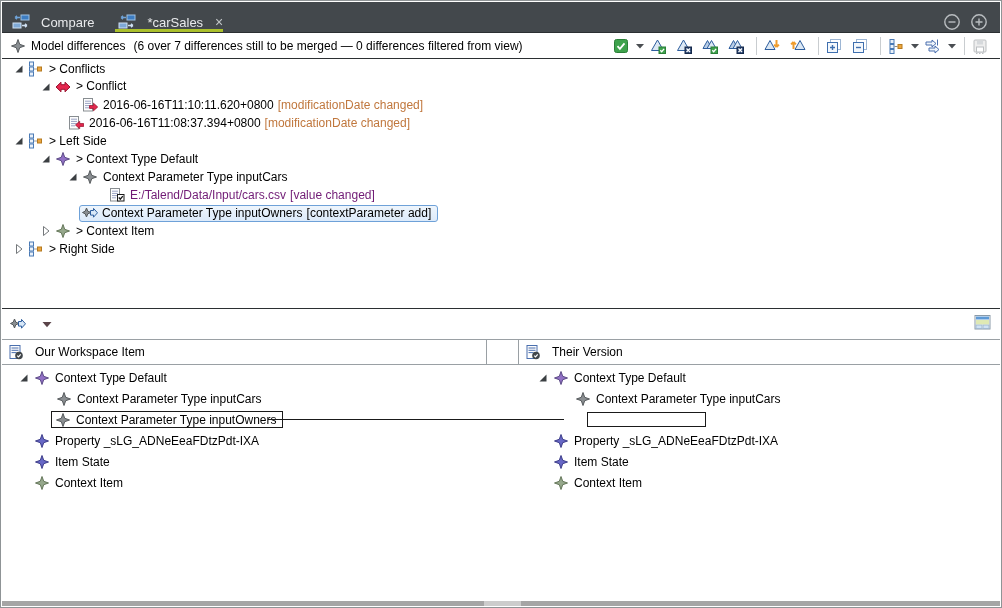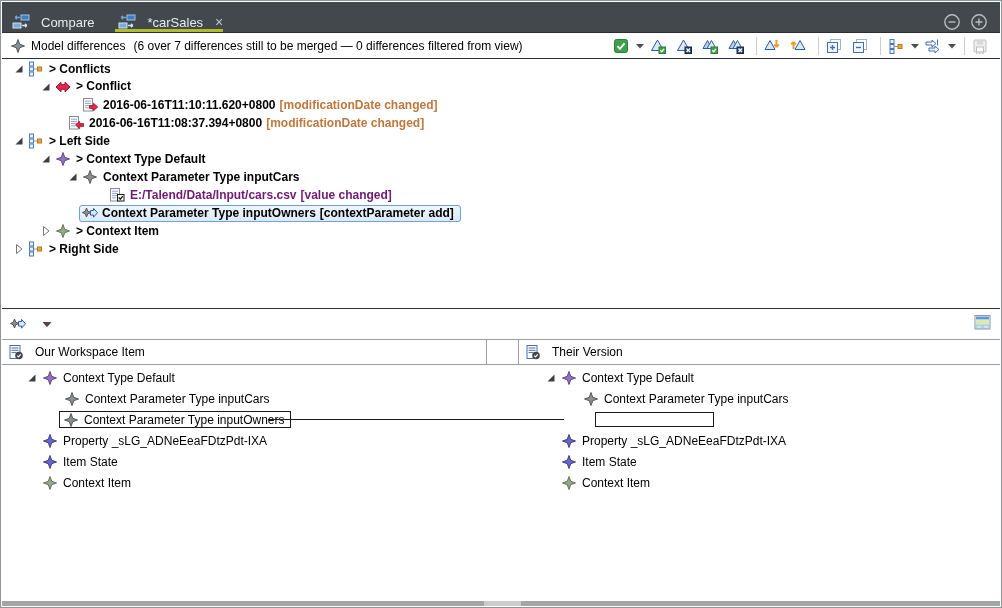--- a/index.html
+++ b/index.html
@@ -24,21 +24,21 @@
   .diffheader { position:absolute; left:1px; right:1px; top:31px; height:27px; background:#ffffff;
     border-top:1px solid #2b2f32; border-bottom:1px solid #2b2f32; display:flex; align-items:center; padding:0 6px 0 8px; }
   .diffheader .title { font-size:12px; color:#000; }
   .diffheader .summary { font-size:12px; color:#000; margin-left:8px; }
   .toolbar { margin-left:auto; display:flex; align-items:center; gap:3px; }
   .tbtn { display:flex; align-items:center; gap:1px; padding:1px; border-radius:2px; }
   .tbtn svg { display:block; }
   .tsep { width:1px; height:18px; background:#c9cdd0; margin:0 3px; }
 
   
-  .difftree { position:absolute; left:1px; right:18px; top:59px; height:248px; background:#fff;font-weight:bold; }
+  .difftree { position:absolute; left:1px; right:18px; top:59px; height:248px; background:#fff; }
   .trow { position:absolute; left:0; right:0; height:18px; display:flex; align-items:center; white-space:nowrap; font-size:12px; color:#000; }
   .slot { width:18px; height:16px; flex:0 0 auto; display:flex; align-items:center; justify-content:center; }
   .icon16 { width:16px; height:16px; flex:0 0 auto; margin-right:5px; }
   .rowlab { padding-top:0px; }
   .ann { margin-left:4px; }
   .ann-orange { color:#c0773d; }
   .muted, .muted .ann { color:#701a75; }
   .sel { display:flex; align-items:center; height:17px; padding:0 6px 1px 2px; margin-left:-3px;
     background:linear-gradient(#eef5fc,#dceafa); border:1px solid #6ea1d8; border-radius:3px; }
   .sel .icon16 { margin-right:4px; }
@@ -55,21 +55,21 @@
   .colcell { display:flex; align-items:center; font-size:12px; color:#000; padding-left:6px; gap:6px; }
   .colcell.left { width:485px; border-right:1px solid #9aa0a4; }
   .colcell.mid  { width:32px;  border-right:1px solid #9aa0a4; }
   .colcell.right{ flex:1; }
 
   
   .compare-trees { position:absolute; left:1px; right:1px; top:364px; height:235px; background:#fff; }
   .ctree { position:absolute; top:2px; bottom:0; }
   .ctree.left { left:0; width:517px; }
   .ctree.right { left:517px; right:0; }
-  .crow { position:absolute; left:12px; right:0; height:21px; display:flex; align-items:center; white-space:nowrap; font-size:12px; color:#000; }
+  .crow { position:absolute; left:4px; right:0; height:21px; display:flex; align-items:center; white-space:nowrap; font-size:12px; color:#000; }
   .cslot { width:20px; height:16px; flex:0 0 auto; display:flex; align-items:center; justify-content:center; }
   .boxed { display:flex; align-items:center; height:17px; padding:0 5px 0 3px; margin-left:-5px; border:1px solid #1a1a1a; background:#fff; }
   .emptybox { position:absolute; width:119px; height:15px; border:1px solid #1a1a1a; background:#fff; }
   .connector { position:absolute; height:0; border-top:1px solid #1a1a1a; }
 
   
   .bottombar { position:absolute; left:1px; right:1px; bottom:1px; height:5px; background:#a5a5a5; }
   .bottombar .thumb { position:absolute; left:482px; width:37px; top:0; height:5px; background:#cccccc; }
 </style>
 </head>

